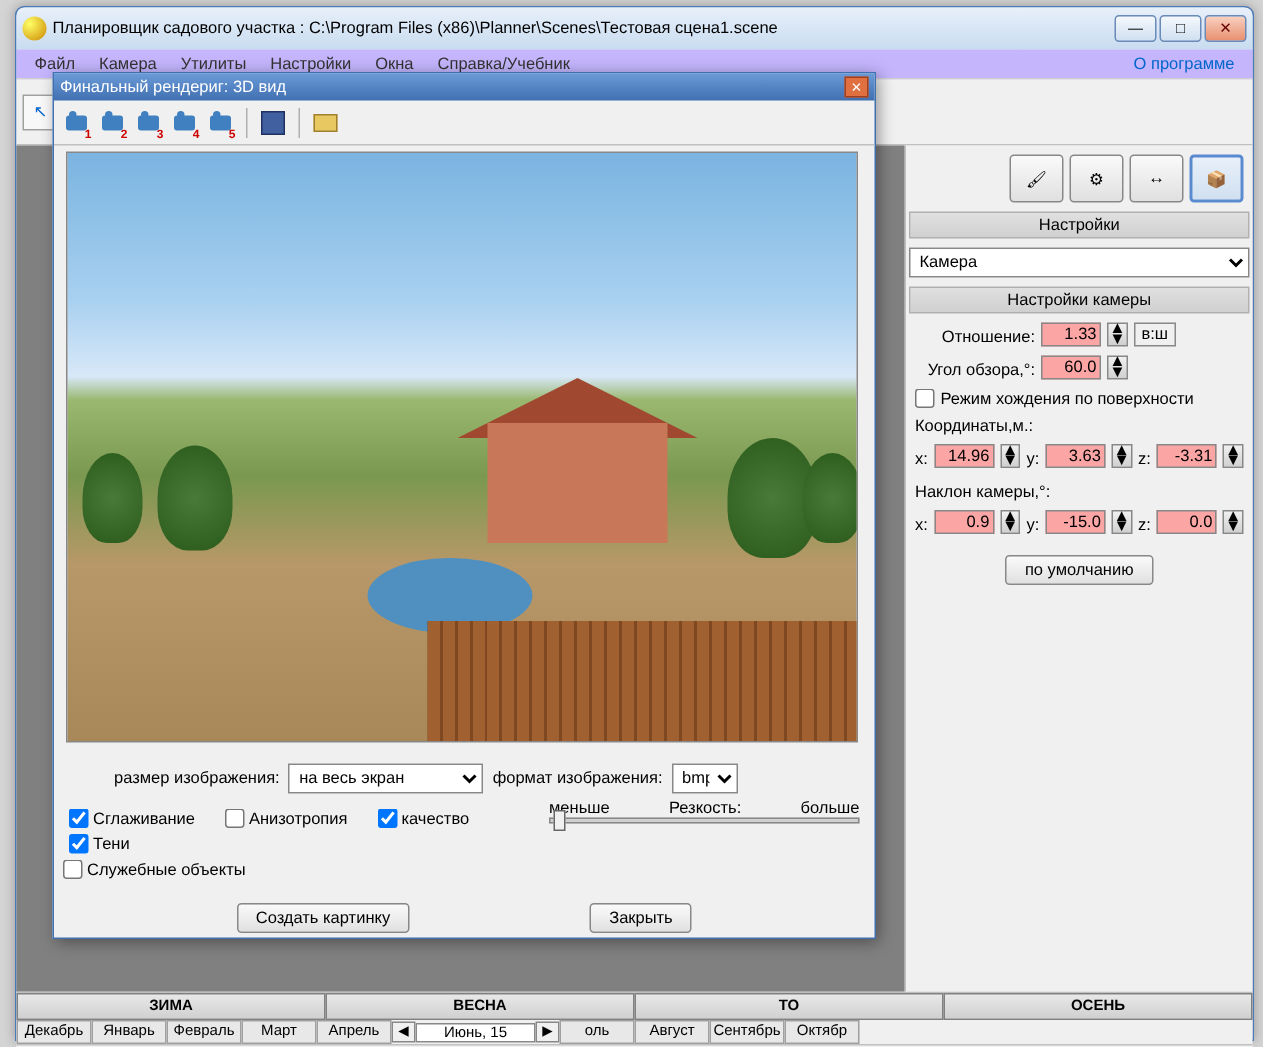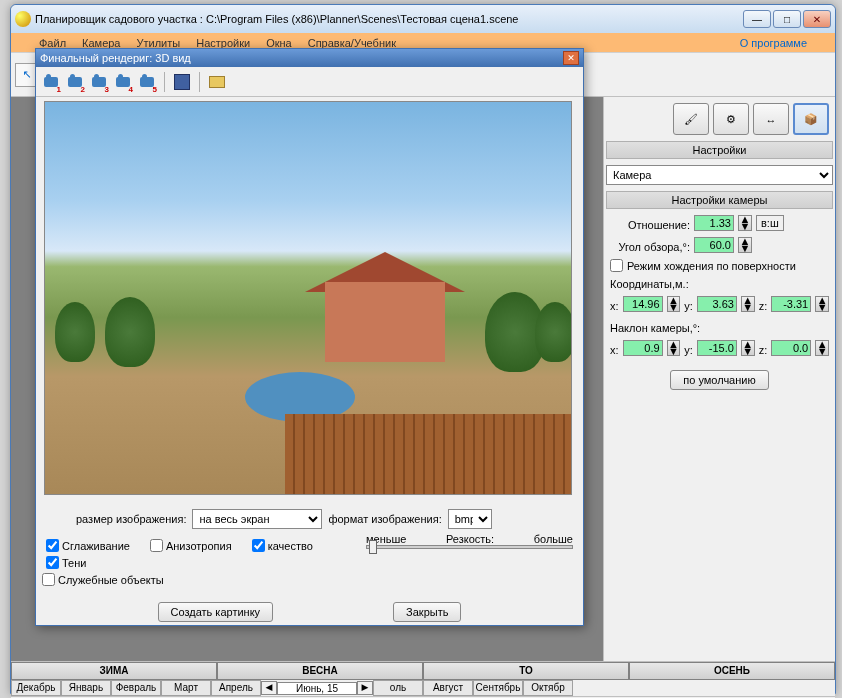--- a/index.html
+++ b/index.html
@@ -7,42 +7,42 @@
 
 
 .main-window { position: absolute; left: 10px; top: 4px; width: 826px; height: 690px; background: #f0f0f0; border: 1px solid #4a7ab8; border-radius: 6px 6px 0 0; box-shadow: 0 0 8px rgba(0,0,0,0.3); }
 .titlebar { height: 28px; background: linear-gradient(#e8f0fa, #c8dcf0); display: flex; align-items: center; padding: 0 4px; border-radius: 6px 6px 0 0; }
 .titlebar-icon { width: 16px; height: 16px; background: radial-gradient(circle at 30% 30%, #ff6, #c80); border-radius: 50%; margin-right: 4px; }
 .titlebar-text { flex: 1; color: #000; }
 .win-btns { display: flex; gap: 2px; }
 .win-btn { width: 28px; height: 18px; border: 1px solid #6a8ab8; border-radius: 3px; background: linear-gradient(#f4f8fc, #d0e0f0); display: flex; align-items: center; justify-content: center; font-size: 10px; cursor: pointer; }
 .win-btn.close { background: linear-gradient(#f8d0c0, #e89070); color: #600; }
 
-.menubar { height: 20px; display: flex; align-items: center; padding: 0 20px; background: #fdba74; border-bottom: 1px solid #d0d0d0; }
+.menubar { height: 20px; display: flex; align-items: center; padding: 0 4px; background: #c4b5fd; border-bottom: 1px solid #d0d0d0; }
 .menu-item { padding: 2px 8px; color: #333; cursor: pointer; }
 .menu-spacer { flex: 1; }
 .about-link { color: #0066cc; padding: 2px 8px; cursor: pointer; }
 
 .toolbar-area { height: 44px; background: #f0f0f0; border-bottom: 1px solid #c0c0c0; display: flex; align-items: center; padding: 2px 4px; }
 .mini-tool { width: 24px; height: 24px; border: 1px solid #a0a0a0; background: #f8f8f8; margin-right: 2px; display: flex; align-items: center; justify-content: center; cursor: pointer; }
 
 .main-content { display: flex; height: 564px; }
 .left-area { flex: 1; background: #808080; position: relative; }
 .right-panel { width: 232px; background: #f0f0f0; border-left: 1px solid #c0c0c0; padding: 2px; }
 
 .big-btns { display: flex; gap: 4px; justify-content: flex-end; padding: 4px; }
 .big-btn { width: 36px; height: 32px; border: 1px solid #888; border-radius: 3px; background: linear-gradient(#fafafa, #e0e0e0); display: flex; align-items: center; justify-content: center; cursor: pointer; }
 .big-btn.active { border: 2px solid #5a8ad0; background: linear-gradient(#e8f0fa, #d0e0f0); }
 
 .panel-header { background: linear-gradient(#e0e0e0, #d0d0d0); border: 1px solid #b0b0b0; text-align: center; padding: 2px; font-weight: normal; margin: 2px 0; }
 .panel-select { width: 100%; height: 20px; border: 1px solid #888; background: #fff; padding: 1px 2px; margin: 4px 0; }
 
 .field-row { display: flex; align-items: flex-end; margin: 6px 4px; gap: 4px; }
 .field-label { text-align: right; }
-.num-input { width: 40px; height: 16px; border: 1px solid #888; text-align: right; padding: 0 2px; background: #86efac; }
+.num-input { width: 40px; height: 16px; border: 1px solid #888; text-align: right; padding: 0 2px; background: #fca5a5; }
 .spinner { width: 14px; height: 16px; border: 1px solid #888; background: linear-gradient(#f0f0f0, #d0d0d0); display: flex; flex-direction: column; font-size: 5px; cursor: pointer; }
 .spinner div { flex: 1; text-align: center; line-height: 6px; }
 .link-btn { padding: 1px 4px; border: 1px solid #888; background: #f0f0f0; cursor: pointer; }
 .check-row { display: flex; align-items: center; margin: 4px; gap: 4px; }
 .btn { padding: 3px 12px; border: 1px solid #888; border-radius: 3px; background: linear-gradient(#fafafa, #e0e0e0); cursor: pointer; }
 
 
 .timeline { background: #f0f0f0; border-top: 1px solid #c0c0c0; }
 .season-row { display: flex; height: 18px; }
 .season { flex: 1; text-align: center; border: 1px solid #808080; background: linear-gradient(#e8e8e8, #d0d0d0); font-weight: bold; font-size: 10px; line-height: 16px; }

